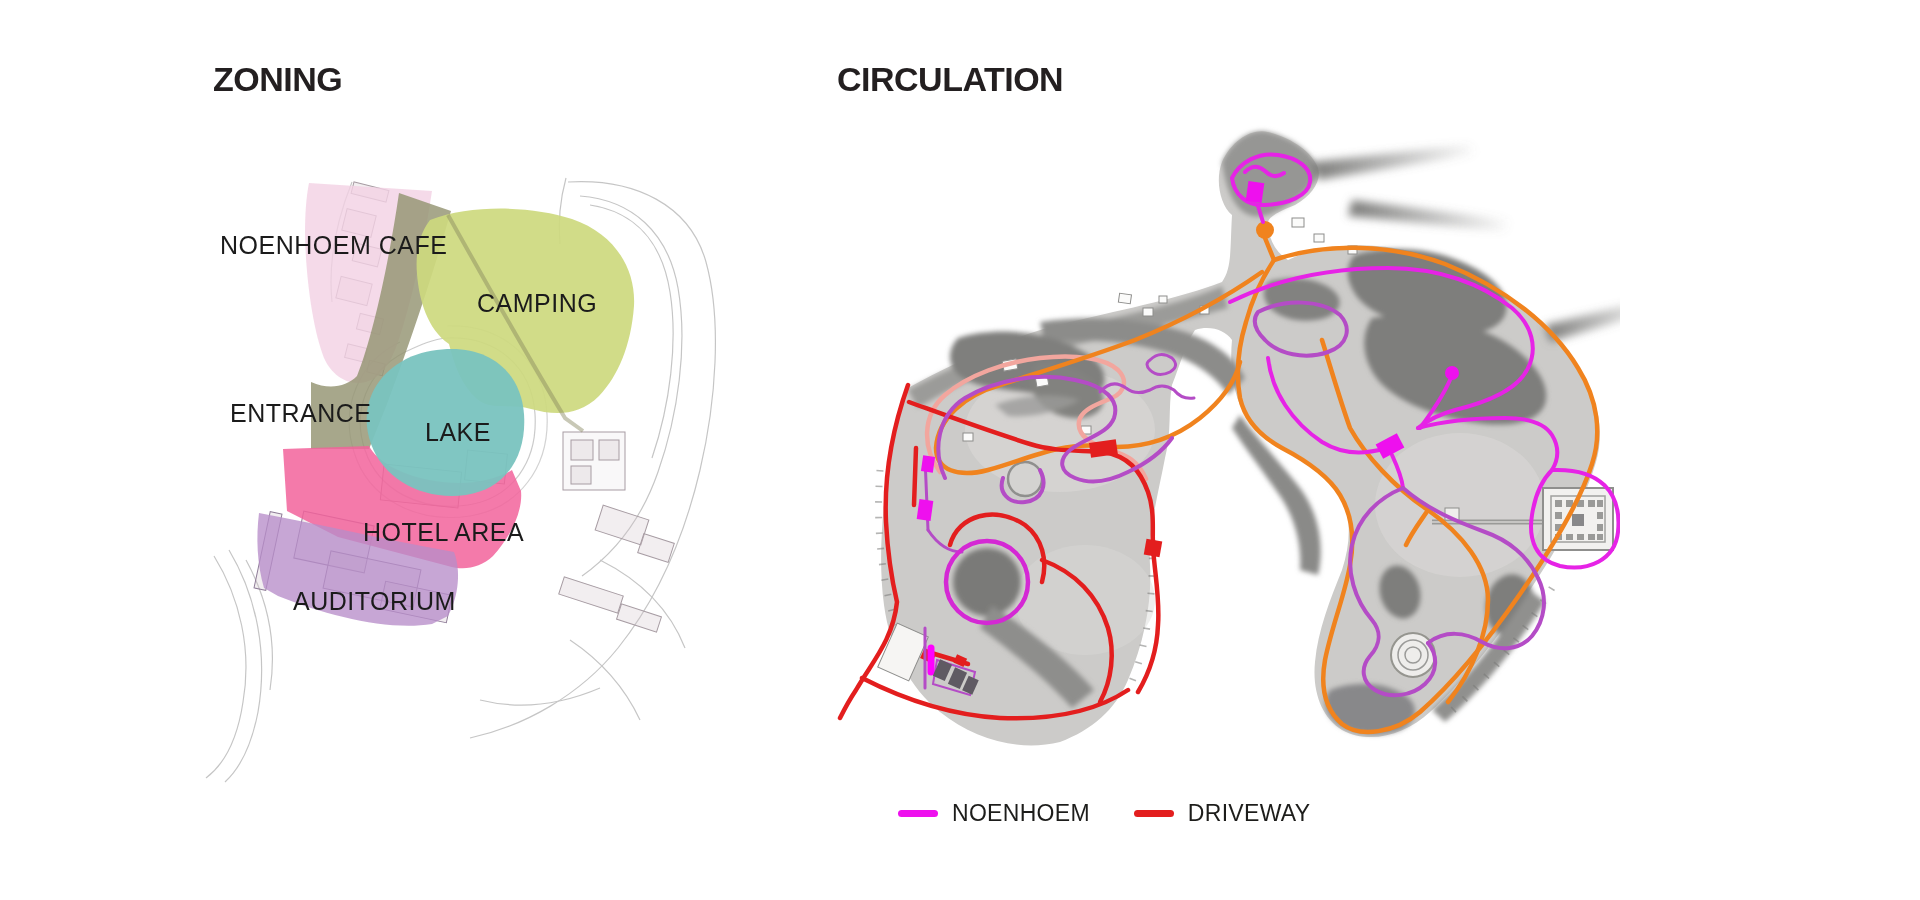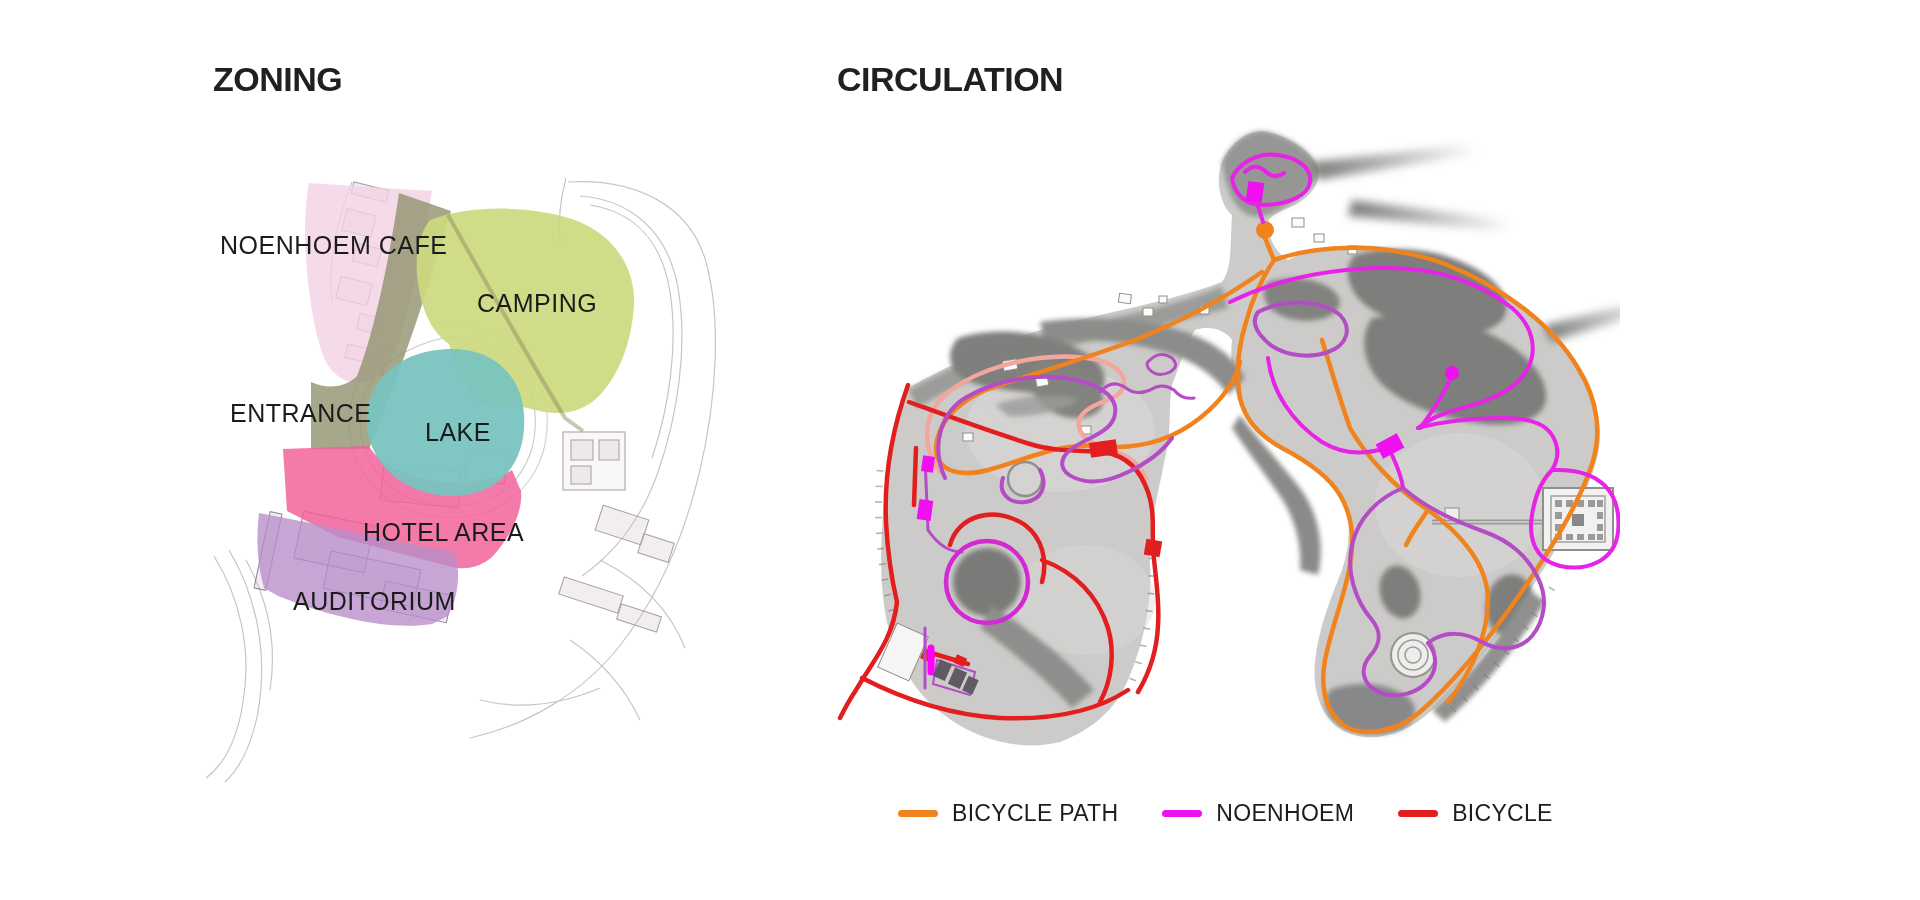--- a/index.html
+++ b/index.html
@@ -269,24 +269,20 @@
 
   <g fill="#5f5a63">
     <rect x="936" y="661" width="13" height="18" transform="rotate(24 942 670)"></rect>
     <rect x="951" y="669" width="13" height="18" transform="rotate(24 957 678)"></rect>
     <rect x="965" y="677" width="11" height="16" transform="rotate(24 970 685)"></rect>
   </g>
 </svg>
 
 <div id="legend">
   <div class="legend-item">
-    <span class="legend-swatch" style="background: rgb(240, 131, 30);"></span>
-    <span class="legend-label">BICYCLE PATH</span>
-  </div>
-  <div class="legend-item">
     <span class="legend-swatch" style="background: rgb(238, 16, 238);"></span>
     <span class="legend-label">NOENHOEM</span>
   </div>
   <div class="legend-item">
     <span class="legend-swatch" style="background: rgb(227, 30, 30);"></span>
-    <span class="legend-label">BICYCLE</span>
+    <span class="legend-label">DRIVEWAY</span>
   </div>
 </div>
 
 </body></html>

